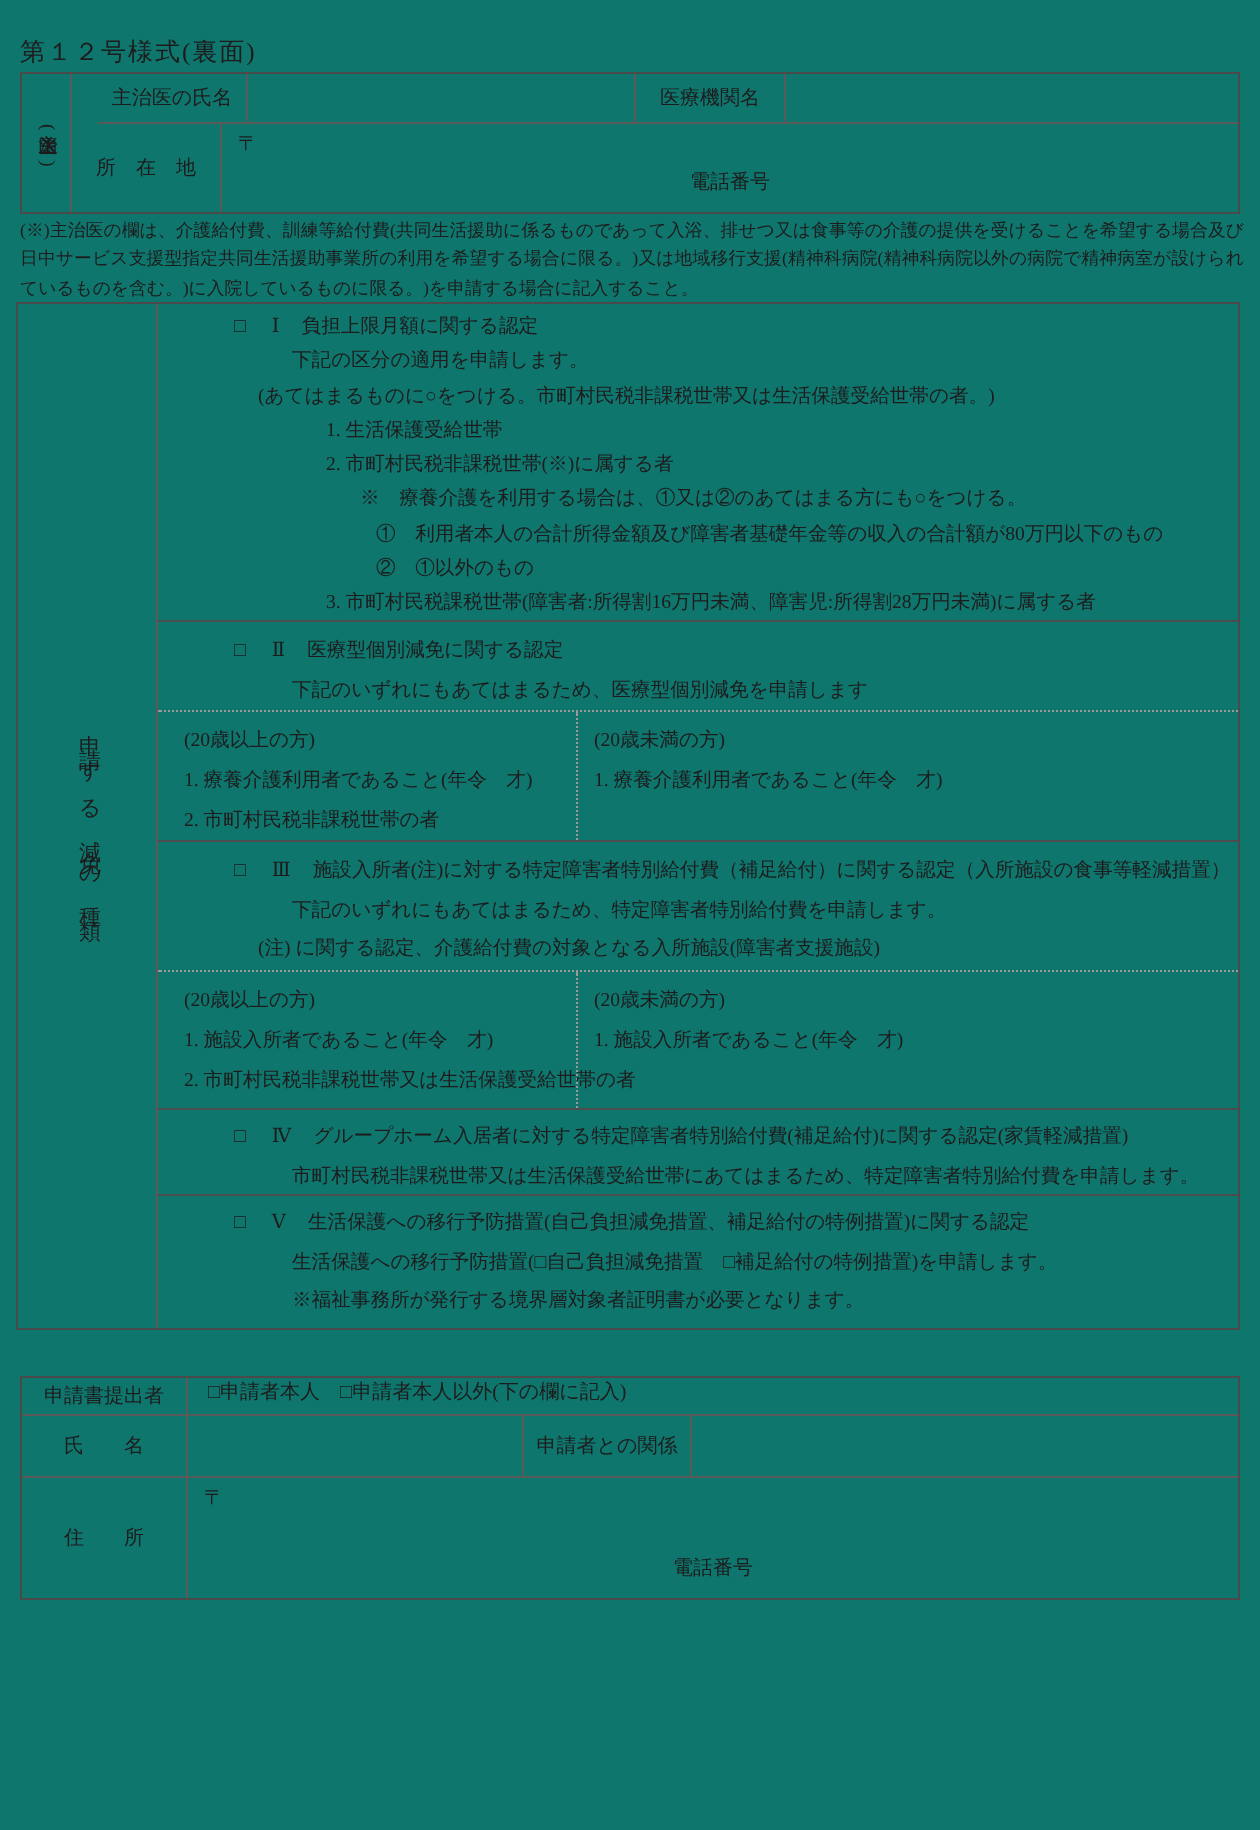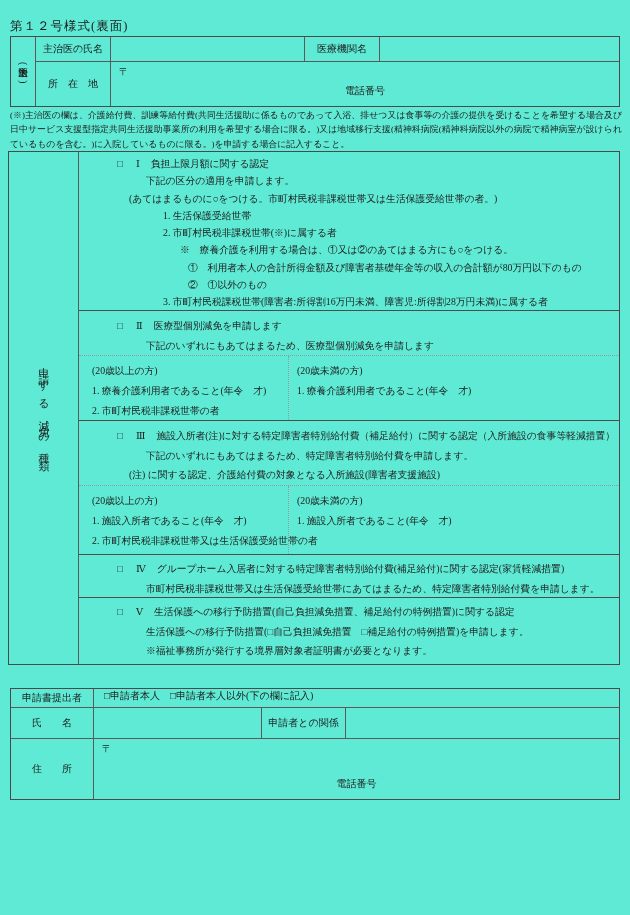--- a/index.html
+++ b/index.html
@@ -2,32 +2,32 @@
 <html><head>
 <meta charset="utf-8">
 <style>
   html,body{margin:0;padding:0;background:#fff;}
   body{
     width:630px;height:915px;
     font-family:"Liberation Serif","DejaVu Serif",serif;
     color:#1c1c1c;
     -webkit-font-smoothing:antialiased;
   }
-  .canvas{position:relative;width:630px;height:915px;overflow:hidden;background:#5eead4;}
+  .canvas{position:relative;width:630px;height:915px;overflow:hidden;background:#0f766e;}
 
   
   .page-title{position:absolute;left:10px;top:18px;font-size:12.5px;letter-spacing:1px;}
 
   
   .doc-table{position:absolute;left:10px;top:36px;width:610px;height:71px;
     border:1.5px solid #4a4a4a;display:flex;box-sizing:border-box;font-size:10px;}
   .doc-side{width:24px;border-right:1px solid #5a5a5a;display:flex;align-items:center;justify-content:center;}
   .doc-side span{writing-mode:vertical-rl;font-size:9.5px;letter-spacing:1px;}
   .doc-main{flex:1;display:flex;flex-direction:column;}
-  .doc-r1{height:25px;border-bottom:1px solid #5a5a5a;display:flex;box-sizing:border-box;}
+  .doc-r1{height:25px;border-bottom:1px solid #5a5a5a;display:flex;box-sizing:border-box;margin-left:13px;}
   .doc-r2{flex:1;display:flex;}
   .cell{box-sizing:border-box;display:flex;align-items:center;}
   .cell.center{justify-content:center;}
   .br{border-right:1px solid #5a5a5a;}
   .w75{width:75px;}
   .w194{width:194px;}
   .grow{flex:1;}
   .addr-content{flex:1;position:relative;}
   .postal{position:absolute;left:8px;top:3px;font-size:10px;}
   .phone-label{position:absolute;left:50%;transform:translateX(-50%);bottom:8px;font-size:10px;}
@@ -124,21 +124,21 @@
         <div class="ln l-item">1. 生活保護受給世帯</div>
         <div class="ln l-item">2. 市町村民税非課税世帯(※)に属する者</div>
         <div class="ln l-subnote">※　療養介護を利用する場合は、①又は②のあてはまる方にも○をつける。</div>
         <div class="ln l-circ">①　利用者本人の合計所得金額及び障害者基礎年金等の収入の合計額が80万円以下のもの</div>
         <div class="ln l-circ">②　①以外のもの</div>
         <div class="ln l-item">3. 市町村民税課税世帯(障害者:所得割16万円未満、障害児:所得割28万円未満)に属する者</div>
       </div>
 
       <div class="sec s2">
         <div class="hd l-title">
-          <span class="cb">□</span><span class="num">Ⅱ</span><span class="sec-title">医療型個別減免を申請します</span>
+          <span class="cb">□</span><span class="num">Ⅱ</span><span class="sec-title">医療型個別減免に関する認定</span>
         </div>
         <div class="hd l-intro">下記のいずれにもあてはまるため、医療型個別減免を申請します</div>
         <div class="twocol">
           <div class="col-left">
             <div class="row">(20歳以上の方)</div>
             <div class="row">1. 療養介護利用者であること(年令　才)</div>
             <div class="row">2. 市町村民税非課税世帯の者</div>
           </div>
           <div class="col-right">
             <div class="row">(20歳未満の方)</div>

